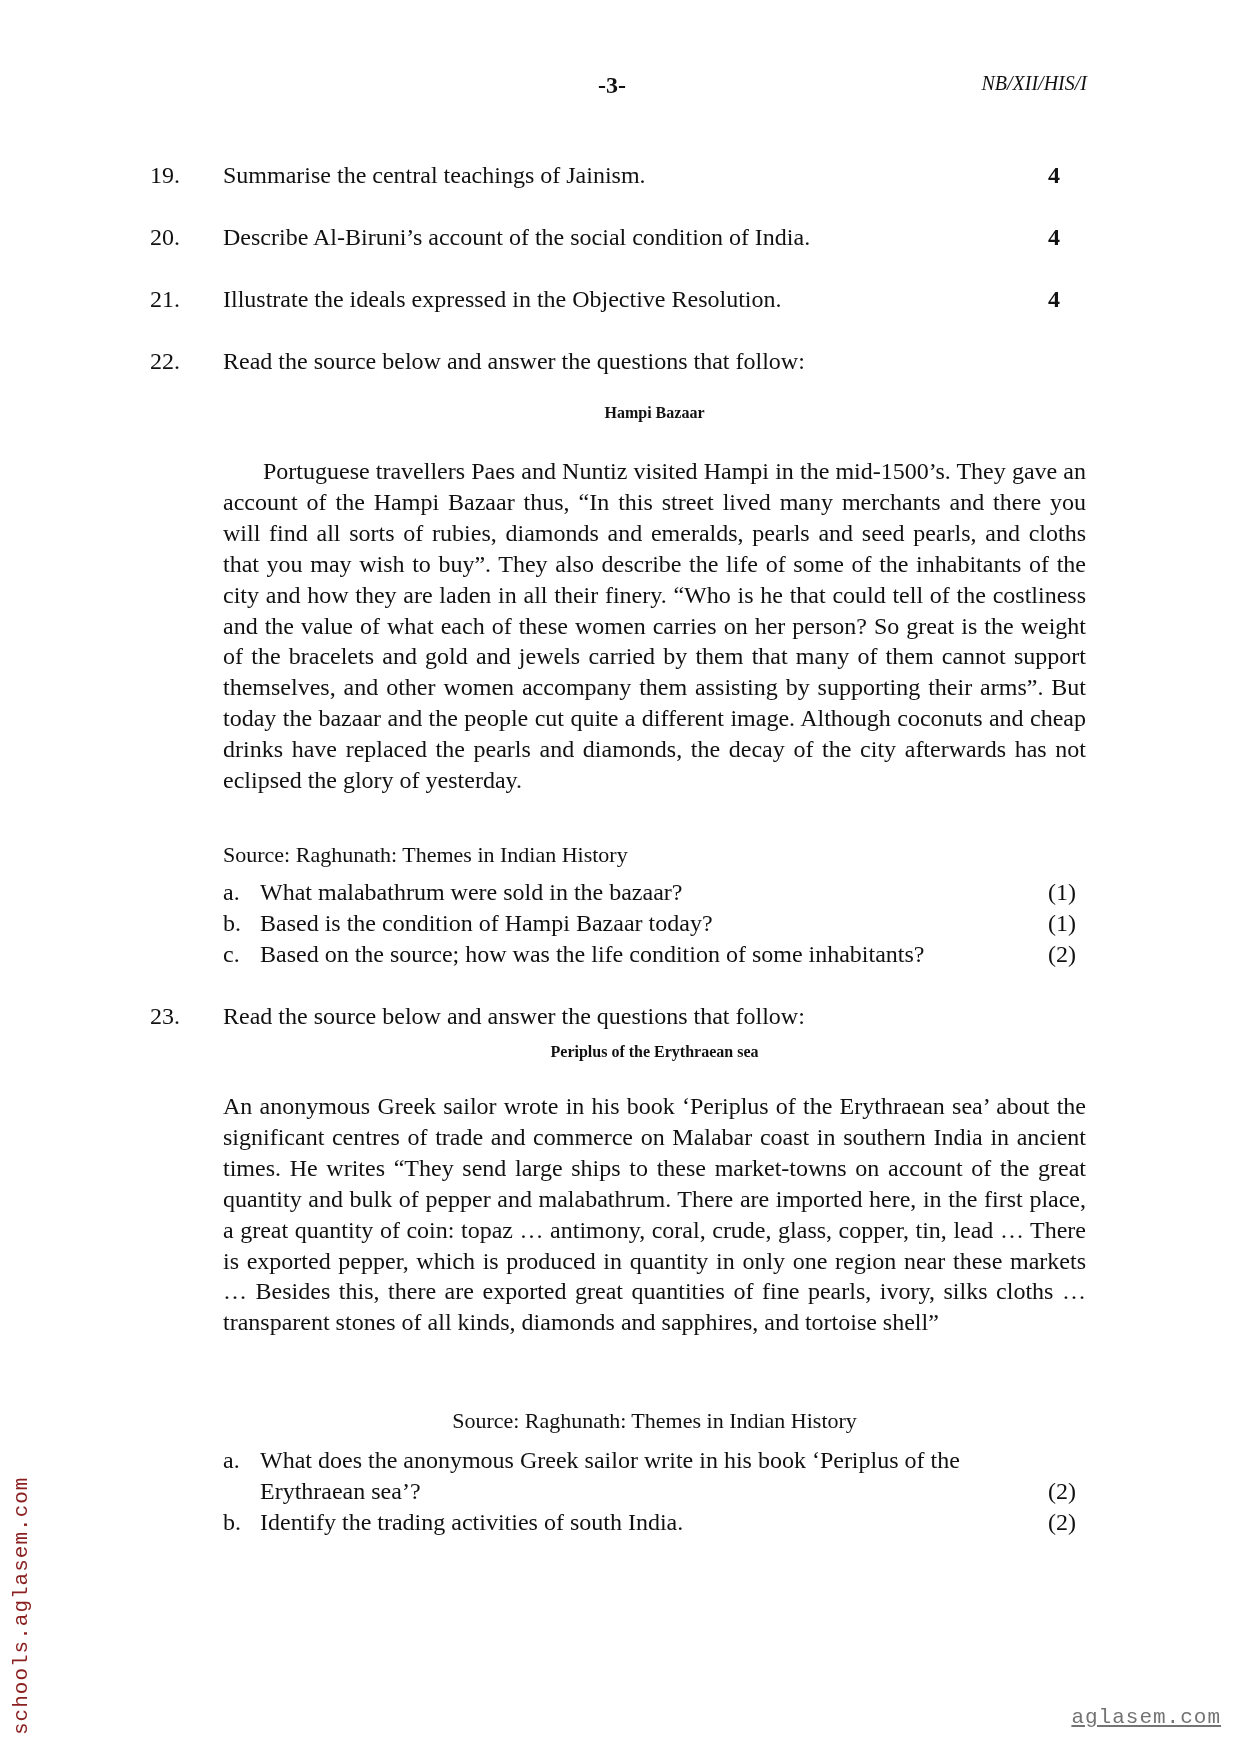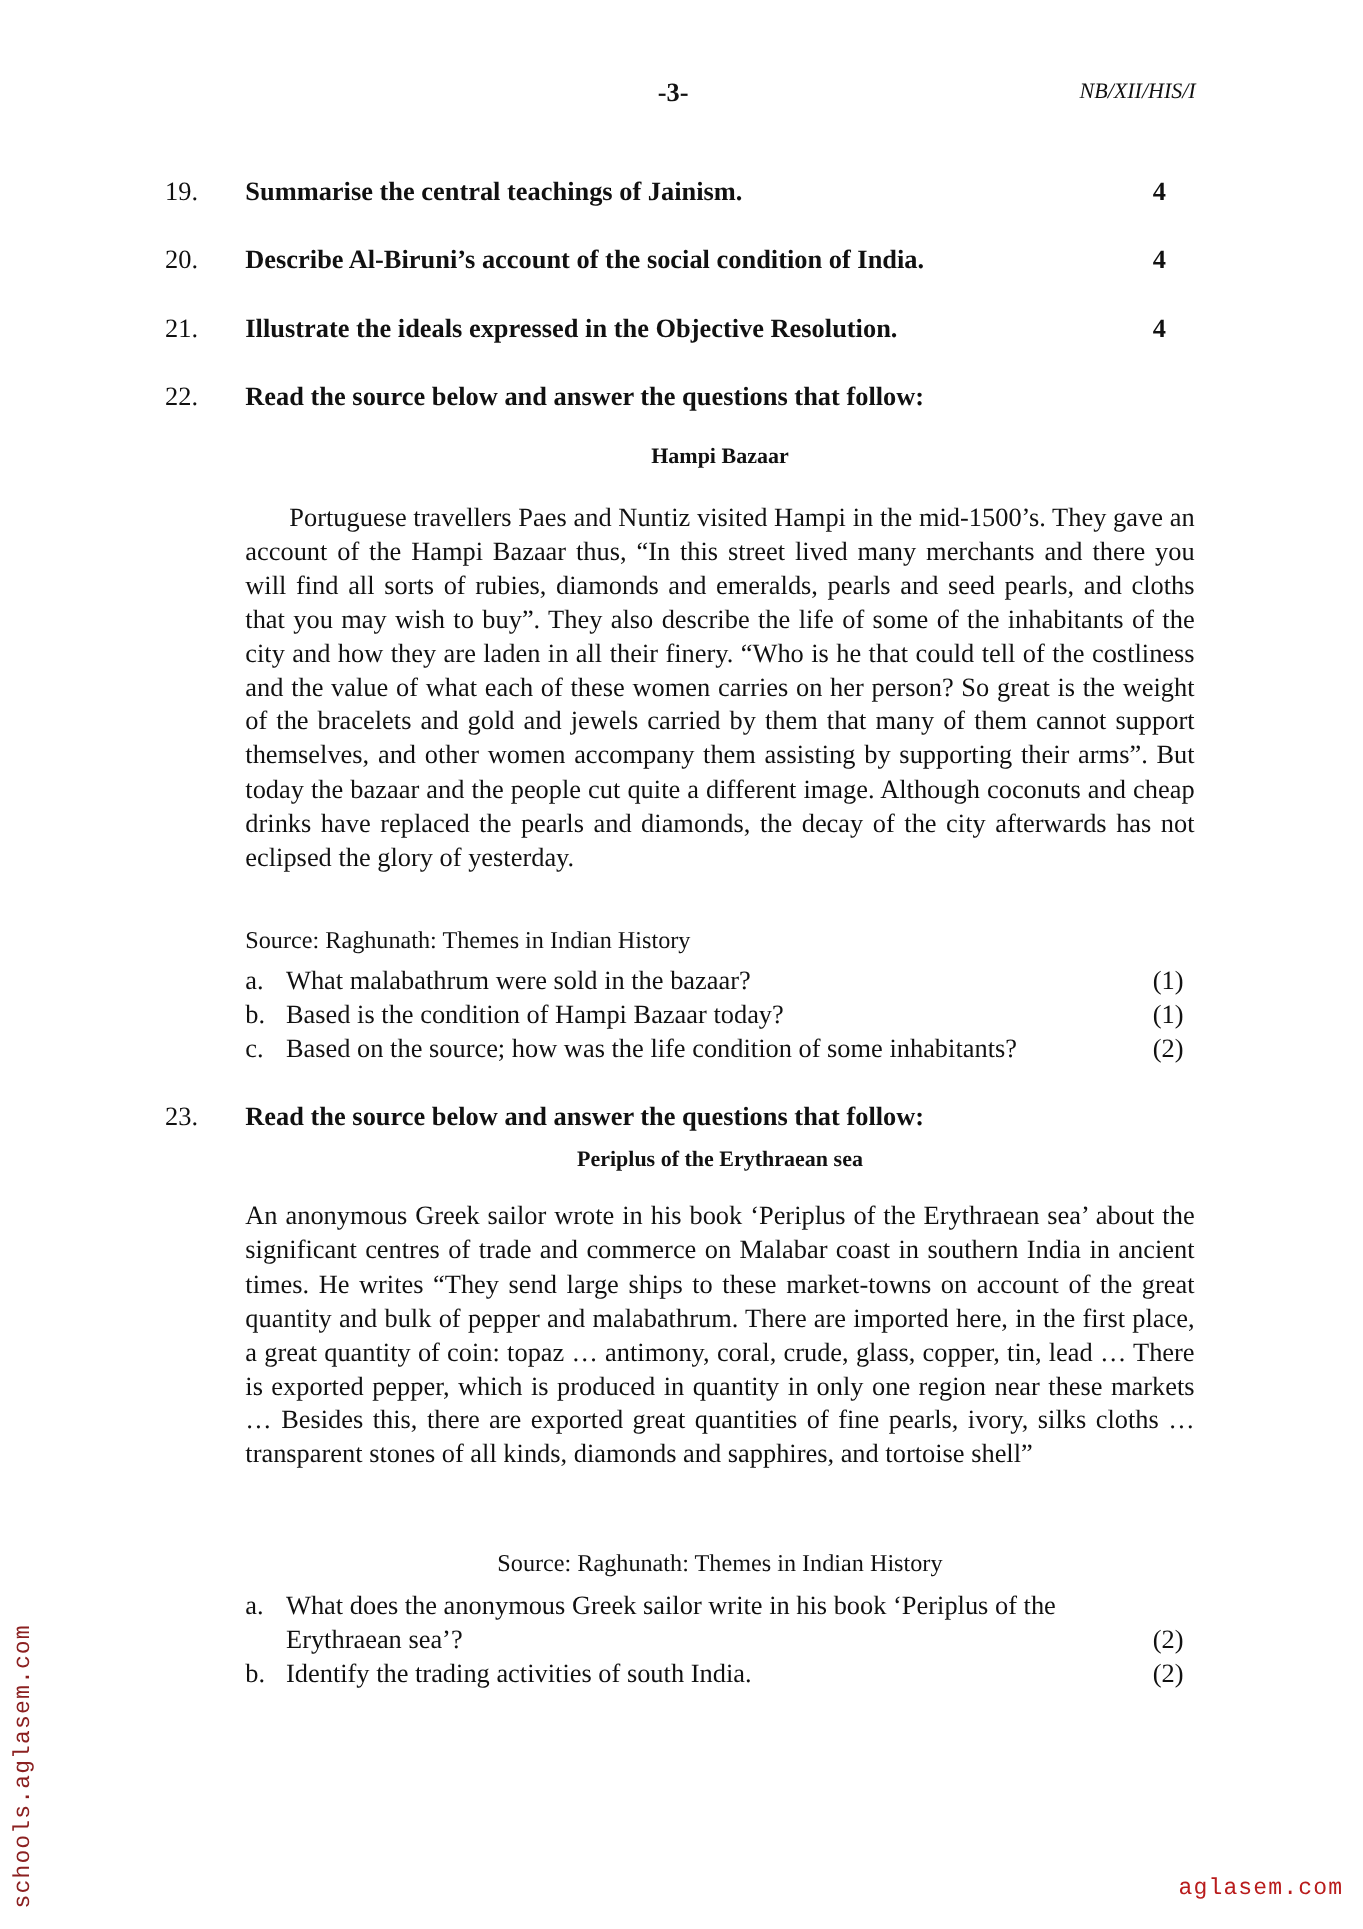--- a/index.html
+++ b/index.html
@@ -4,41 +4,41 @@
   <style>
     html, body { margin: 0; padding: 0; background: #ffffff; }
     body {
       width: 1239px; height: 1754px; position: relative; overflow: hidden;
       font-family: "Liberation Serif", serif; color: #111111;
     }
     .header-page { position: absolute; left: 598px; top: 72px; font-size: 24px; font-weight: bold; }
     .header-code { position: absolute; right: 152px; top: 72px; font-size: 20px; font-style: italic; }
     .q { position: absolute; left: 150px; width: 910px; font-size: 24px; line-height: 30px; }
     .q .num { position: absolute; left: 0; }
-    .q .text { position: absolute; left: 73px; font-weight: bold; }
+    .q .text { position: absolute; left: 73px; }
     .q .marks { position: absolute; right: 0; font-weight: bold; }
-    .title { position: absolute; left: 223px; width: 863px; text-align: center; font-size: 20px; font-weight: bold; }
+    .title { position: absolute; left: 223px; width: 863px; text-align: center; font-size: 16px; font-weight: bold; }
     .passage {
       position: absolute; left: 223px; width: 863px; font-size: 24px; line-height: 30.9px;
       text-align: justify; margin: 0;
     }
     .passage.indent { text-indent: 40px; }
     .source { position: absolute; font-size: 22px; }
     .sub { position: absolute; left: 223px; width: 853px; font-size: 24px; line-height: 31px; }
     .sub .lbl { position: absolute; left: 0; }
     .sub .stext { position: absolute; left: 37px; width: 740px; }
     .sub .smarks { position: absolute; right: 0; }
     .wm-left {
       position: absolute; left: 10px; top: 1735px; transform-origin: left top; transform: rotate(-90deg);
       font-family: "Liberation Mono", monospace; font-size: 21px; color: #8b2020; letter-spacing: 1px;
       white-space: nowrap;
     }
     .wm-right {
       position: absolute; right: 18px; top: 1706px;
-      font-family: "Liberation Mono", monospace; font-size: 21px; color: #b91c1c; letter-spacing: 1px;
+      font-family: "Liberation Mono", monospace; font-size: 21px; color: #737373; letter-spacing: 1px; text-decoration: underline;
     }
   </style>
 </head>
 <body>
 
 <div class="header-page">-3-</div>
 <div class="header-code">NB/XII/HIS/I</div>
 
 <div class="q" style="top:160px">
   <span class="num">19.</span>

